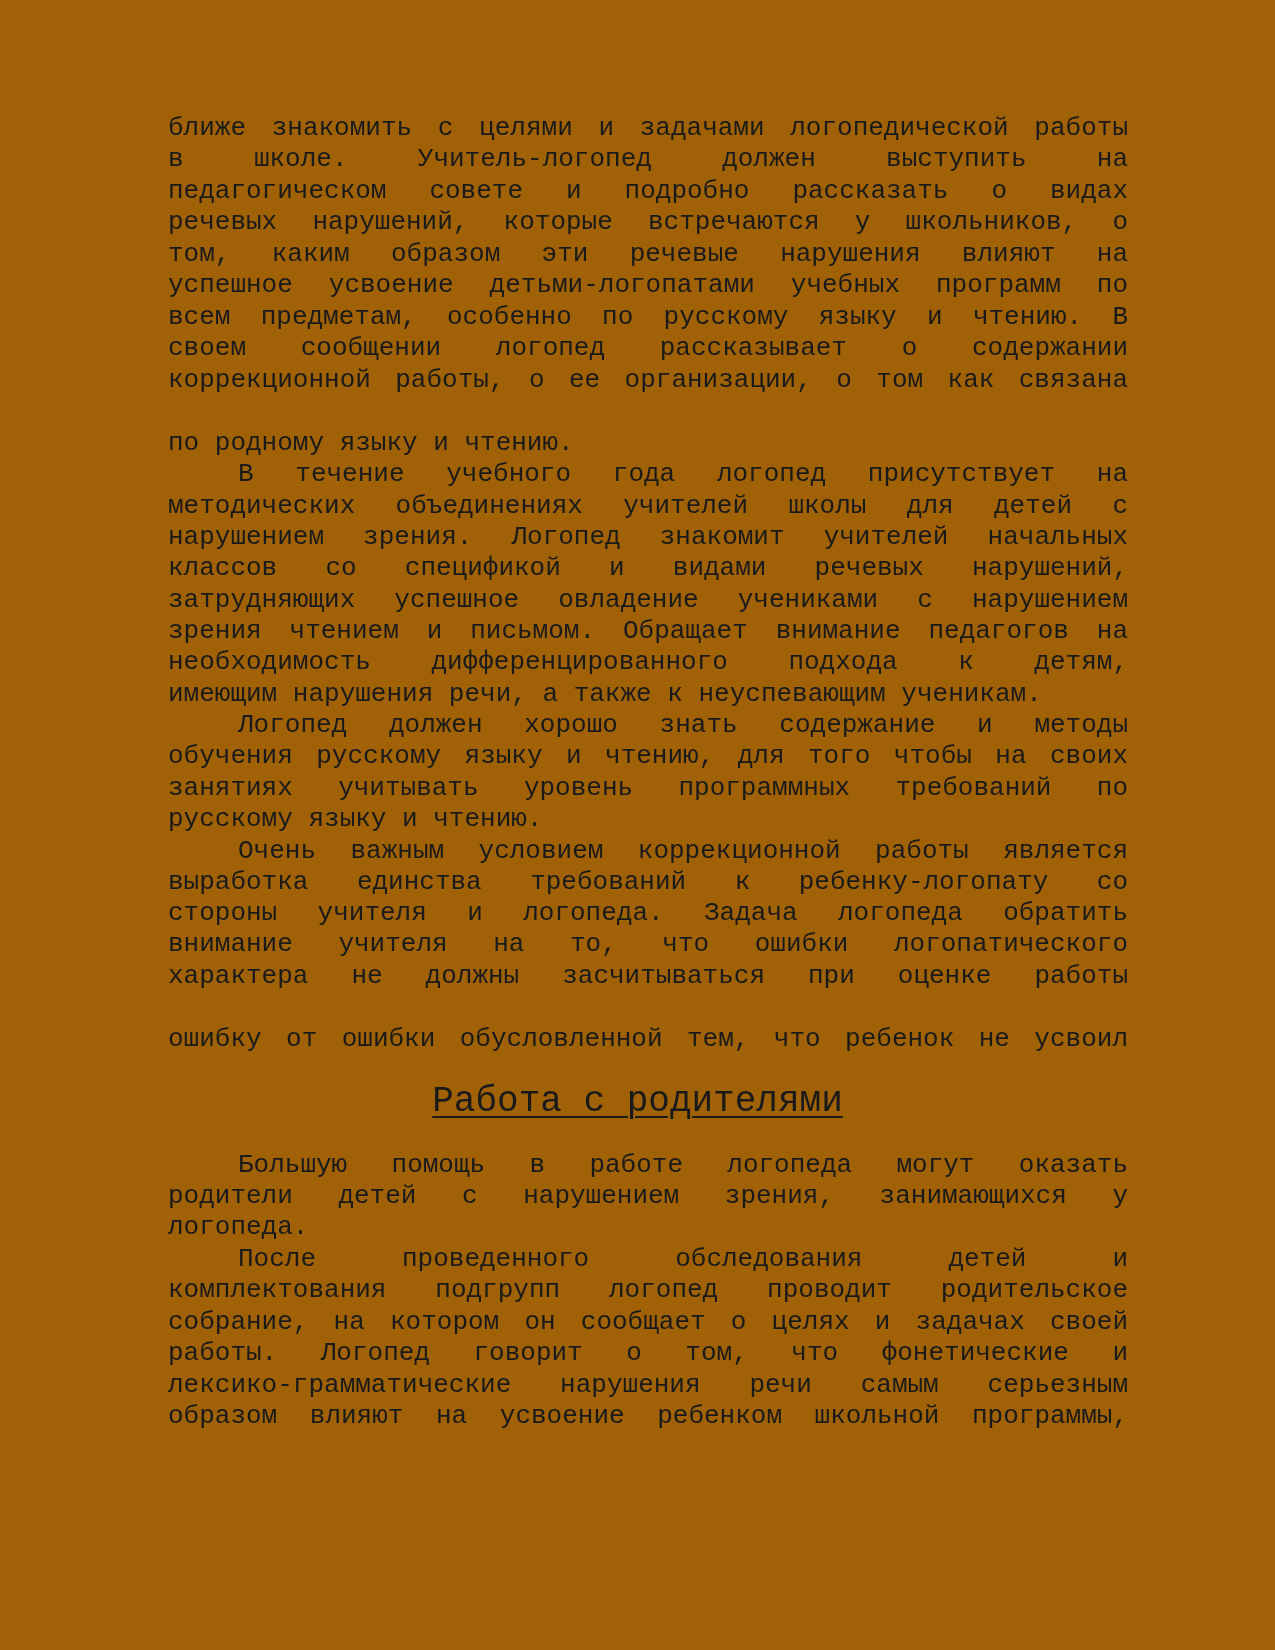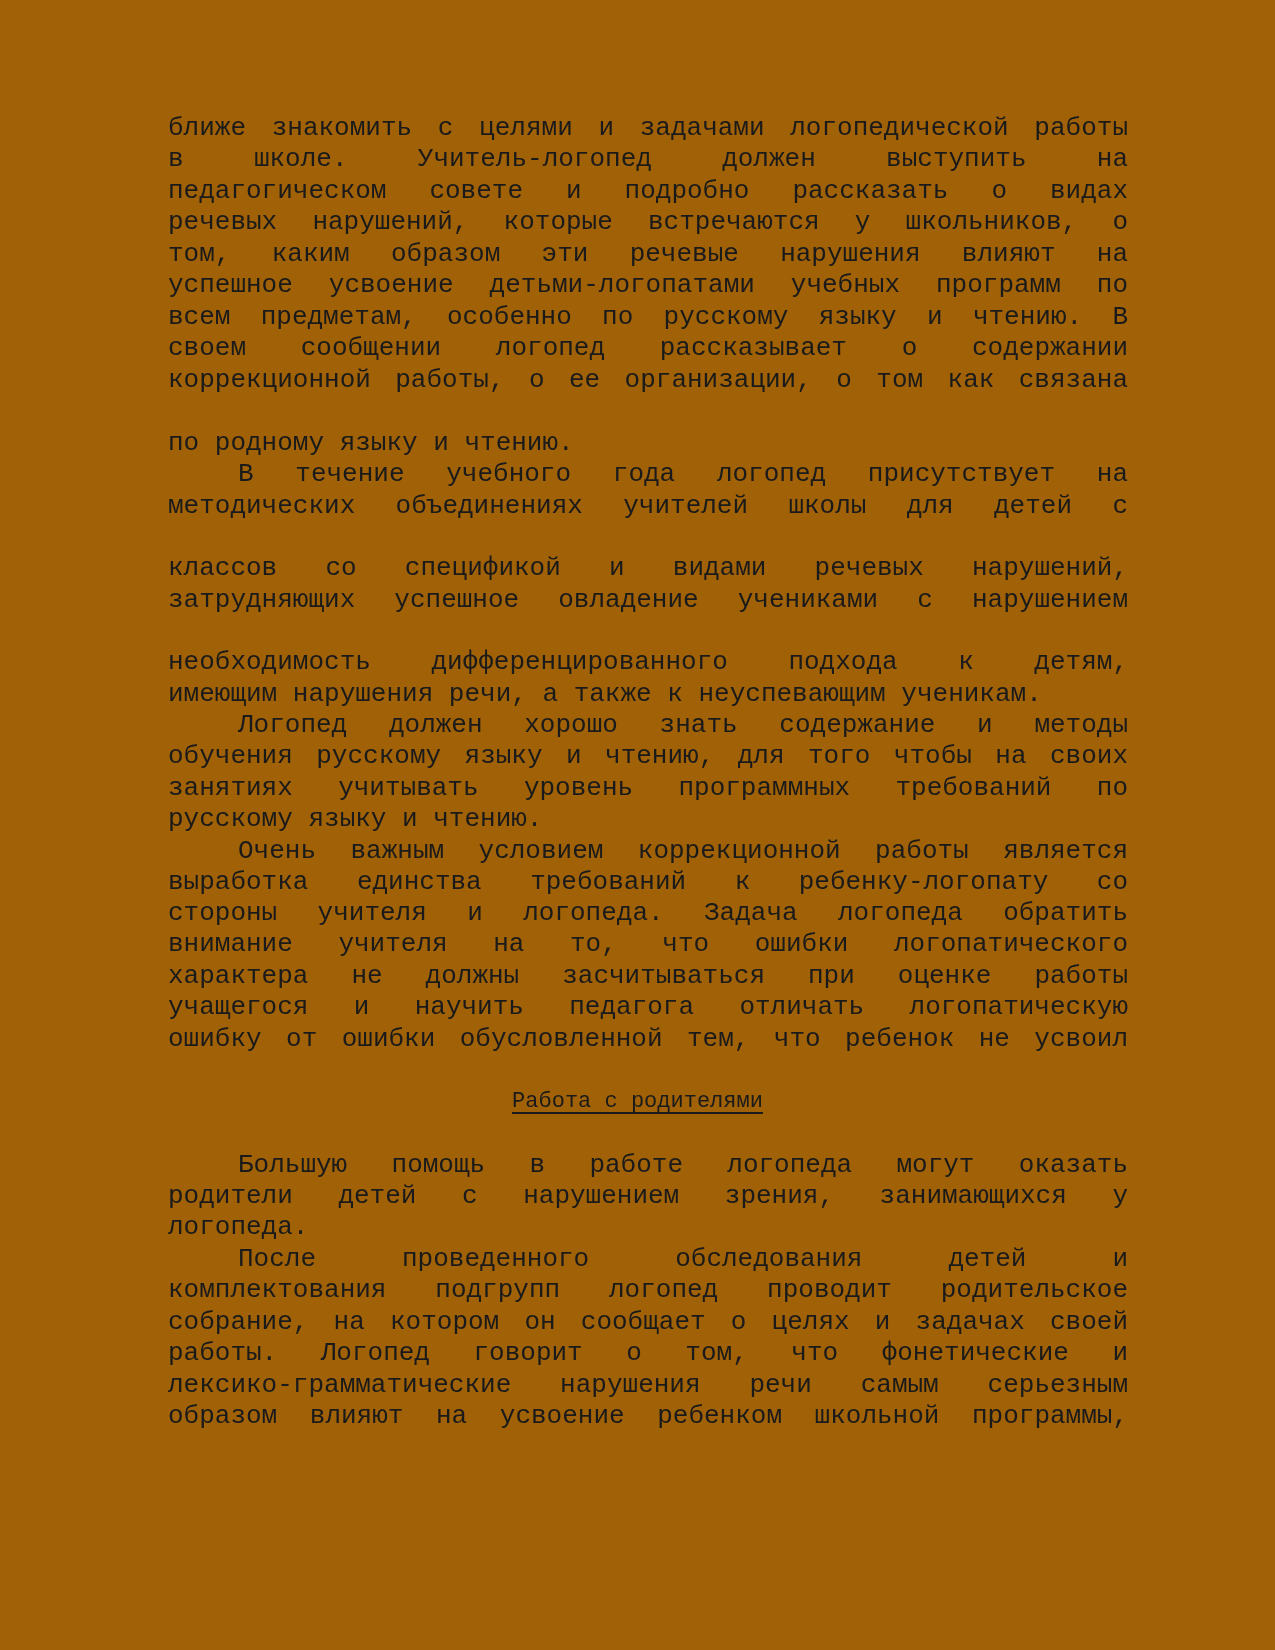--- a/index.html
+++ b/index.html
@@ -18,21 +18,21 @@
     text-align: justify;
     text-align-last: justify;
   }
   .line.last { text-align-last: left; }
   .line.indent { left: 238px; width: 890px; }
   .heading {
     position: absolute;
     left: 0; width: 1275px;
     text-align: center;
     font-family: "Liberation Mono", "DejaVu Sans Mono", monospace;
-    font-size: 22px;
+    font-size: 36px;
     line-height: 30px;
     color: #1a1a1a;
   }
   .heading span { text-decoration: underline; text-underline-offset: 5px; text-decoration-thickness: 2px; }
 </style>
 </head>
 <body>
 
 <div class="page">
 
@@ -42,36 +42,37 @@
   <div class="line" style="top:207px">речевых нарушений, которые встречаются у школьников, о</div>
   <div class="line" style="top:239px">том, каким образом эти речевые нарушения влияют на</div>
   <div class="line" style="top:270px">успешное усвоение детьми-логопатами учебных программ по</div>
   <div class="line" style="top:302px">всем предметам, особенно по русскому языку и чтению. В</div>
   <div class="line" style="top:333px">своем сообщении логопед рассказывает о содержании</div>
   <div class="line" style="top:365px">коррекционной работы, о ее организации, о том как связана</div>
   <div class="line last" style="top:428px">по родному языку и чтению.</div>
 
   <div class="line indent" style="top:459px">В течение учебного года логопед присутствует на</div>
   <div class="line" style="top:491px">методических объединениях учителей школы для детей с</div>
+  <div class="line" style="top:522px">нарушением зрения. Логопед знакомит учителей начальных</div>
   <div class="line" style="top:553px">классов со спецификой и видами речевых нарушений,</div>
   <div class="line" style="top:585px">затрудняющих успешное овладение учениками с нарушением</div>
+  <div class="line" style="top:616px">зрения чтением и письмом. Обращает внимание педагогов на</div>
   <div class="line" style="top:647px">необходимость дифференцированного подхода к детям,</div>
   <div class="line last" style="top:679px">имеющим нарушения речи, а также к неуспевающим ученикам.</div>
 
   <div class="line indent" style="top:710px">Логопед должен хорошо знать содержание и методы</div>
   <div class="line" style="top:741px">обучения русскому языку и чтению, для того чтобы на своих</div>
   <div class="line" style="top:773px">занятиях учитывать уровень программных требований по</div>
   <div class="line last" style="top:804px">русскому языку и чтению.</div>
 
   <div class="line indent" style="top:836px">Очень важным условием коррекционной работы является</div>
   <div class="line" style="top:867px">выработка единства требований к ребенку-логопату со</div>
   <div class="line" style="top:898px">стороны учителя и логопеда. Задача логопеда обратить</div>
   <div class="line" style="top:929px">внимание учителя на то, что ошибки логопатического</div>
   <div class="line" style="top:961px">характера не должны засчитываться при оценке работы</div>
-  <div class="line" style="top:992px">учащегося и научить педагога отличать логопатическую</div>
   <div class="line" style="top:1024px">ошибку от ошибки обусловленной тем, что ребенок не усвоил</div>
 
   <div class="heading" style="top:1087px">
     <span>Работа с родителями</span>
   </div>
 
   <div class="line indent" style="top:1150px">Большую помощь в работе логопеда могут оказать</div>
   <div class="line" style="top:1181px">родители детей с нарушением зрения, занимающихся у</div>
   <div class="line last" style="top:1212px">логопеда.</div>
 

